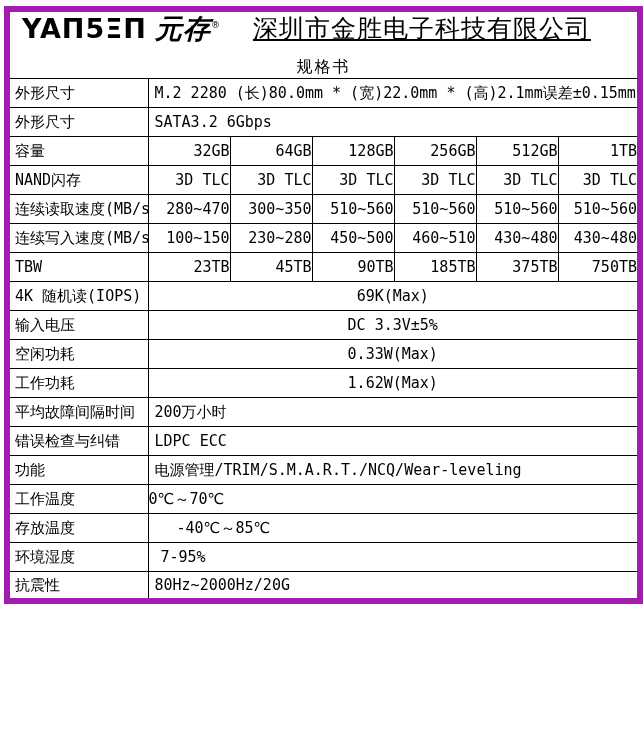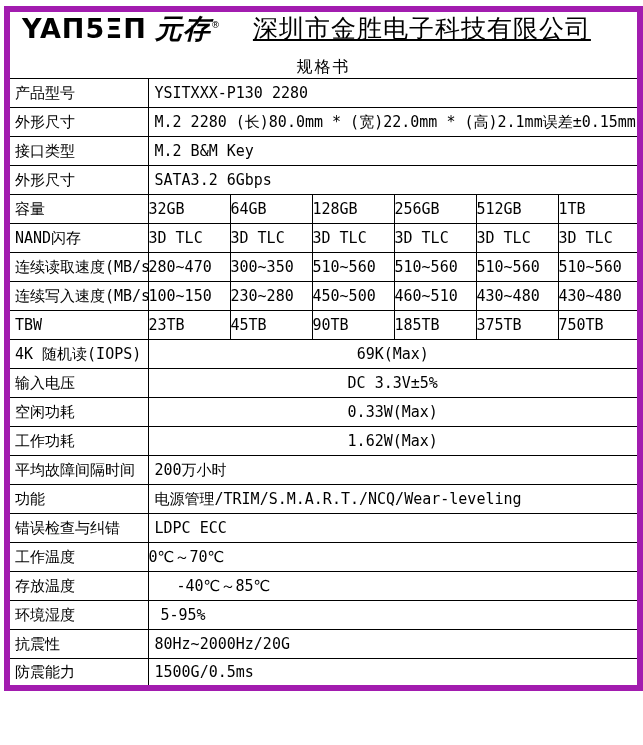--- a/index.html
+++ b/index.html
@@ -38,21 +38,21 @@
     font-family:"Liberation Serif","DejaVu Serif",serif;
     font-size:25px;margin-left:32px;letter-spacing:1px;text-decoration:underline;
   }
   .doc-title{
     font-family:"Liberation Serif","DejaVu Serif",serif;
     font-size:16px;text-align:center;letter-spacing:2px;
   }
   td.lbl{padding-left:5px;text-align:left;}
   td.val{padding-left:6px;text-align:left;}
   td.val.center{padding-left:0;text-align:center;margin-top:7px;}
-  td.cell{text-align:left;margin-top:32px;}
+  td.cell{text-align:right;margin-top:32px;}
 </style>
 </head>
 <body>
 
 <div class="sheet">
   <table class="spec">
     <colgroup>
       <col style="width:141px">
       <col style="width:82px">
         <col style="width:82px">
@@ -69,30 +69,22 @@
           <div class="brand-line">
             <span class="logo"><span>YAΠ5ΞΠ</span><span class="cn">元存</span><sup>®</sup></span>
             <span class="company">深圳市金胜电子科技有限公司</span>
           </div>
           <div class="doc-title">规格书</div>
         </div>
       </td>
     </tr>
 
     <tr class="row">
-      <td class="lbl">产品型号</td>
-      <td class="val" colspan="6">YSITXXX-P130 2280</td>
-    </tr>
-    <tr class="row">
       <td class="lbl">外形尺寸</td>
       <td class="val" colspan="6">M.2 2280 (长)80.0mm * (宽)22.0mm * (高)2.1mm误差±0.15mm</td>
-    </tr>
-    <tr class="row">
-      <td class="lbl">接口类型</td>
-      <td class="val" colspan="6">M.2 B&amp;M Key</td>
     </tr>
     <tr class="row">
       <td class="lbl">外形尺寸</td>
       <td class="val" colspan="6">SATA3.2 6Gbps</td>
     </tr>
 
     <tr class="row">
       <td class="lbl">容量</td>
       <td class="cell">32GB</td>
       <td class="cell">64GB</td>
@@ -153,42 +145,38 @@
     <tr class="row">
       <td class="lbl">工作功耗</td>
       <td class="val center" colspan="6">1.62W(Max)</td>
     </tr>
 
     <tr class="row">
       <td class="lbl">平均故障间隔时间</td>
       <td class="val" colspan="6">200万小时</td>
     </tr>
     <tr class="row">
+      <td class="lbl">错误检查与纠错</td>
+      <td class="val" colspan="6">LDPC ECC</td>
+    </tr>
+    <tr class="row">
       <td class="lbl">功能</td>
       <td class="val" colspan="6">电源管理/TRIM/S.M.A.R.T./NCQ/Wear-leveling</td>
-    </tr>
-    <tr class="row">
-      <td class="lbl">错误检查与纠错</td>
-      <td class="val" colspan="6">LDPC ECC</td>
     </tr>
     <tr class="row">
       <td class="lbl">工作温度</td>
       <td class="val" colspan="6" style="padding-left:0">0℃～70℃</td>
     </tr>
     <tr class="row">
       <td class="lbl">存放温度</td>
       <td class="val" colspan="6" style="padding-left:28px">-40℃～85℃</td>
     </tr>
     <tr class="row">
       <td class="lbl">环境湿度</td>
-      <td class="val" colspan="6" style="padding-left:12px">5-95%</td>
+      <td class="val" colspan="6" style="padding-left:12px">7-95%</td>
     </tr>
     <tr class="row">
       <td class="lbl">抗震性</td>
       <td class="val" colspan="6">80Hz~2000Hz/20G</td>
-    </tr>
-    <tr class="row">
-      <td class="lbl">防震能力</td>
-      <td class="val" colspan="6">1500G/0.5ms</td>
     </tr>
   </tbody>
     </table>
 </div>
 
 </body></html>

